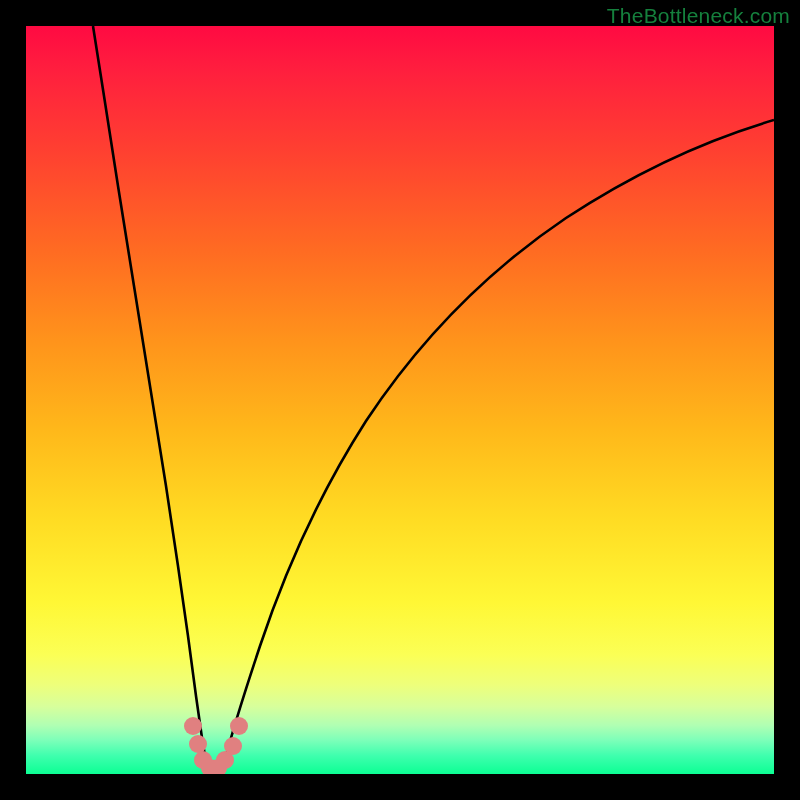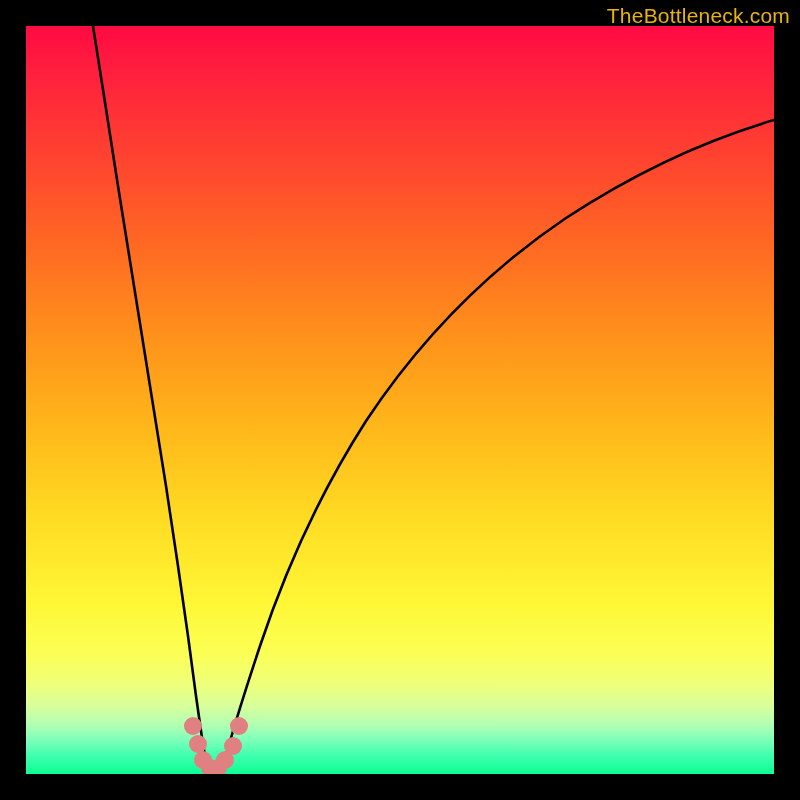--- a/index.html
+++ b/index.html
@@ -47,21 +47,21 @@
     );
   }
   svg.curves {
     position: absolute;
     inset: 0;
   }
   .watermark {
     position: absolute;
     top: 4px;
     right: 10px;
-    color: #eab308;
+    color: #15803d;
     font-size: 21px;
     letter-spacing: 0.2px;
     font-weight: 400;
     user-select: none;
   }
 </style>
 </head>
 <body>
 
 <div class="frame">

